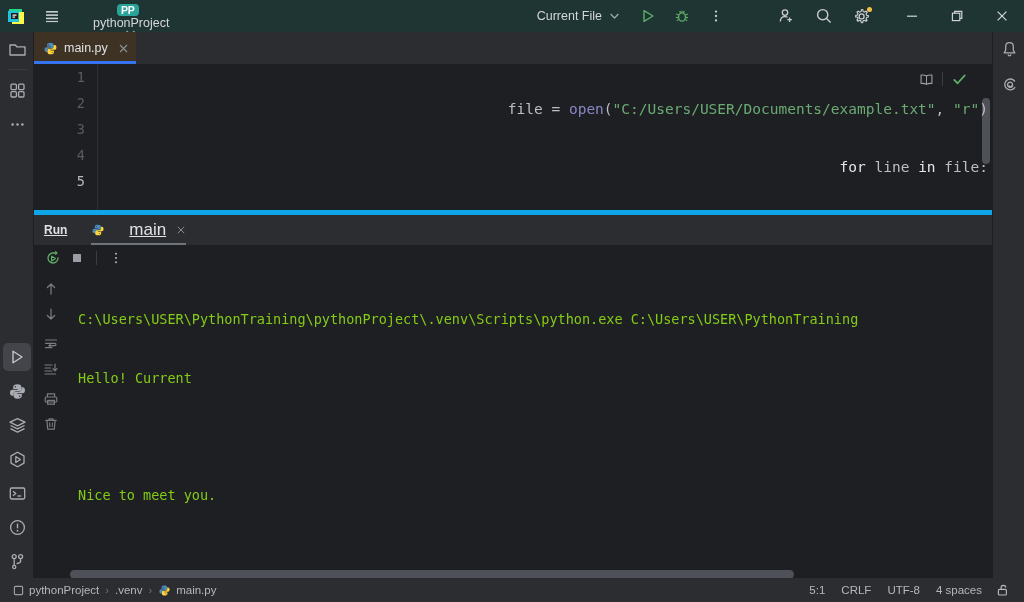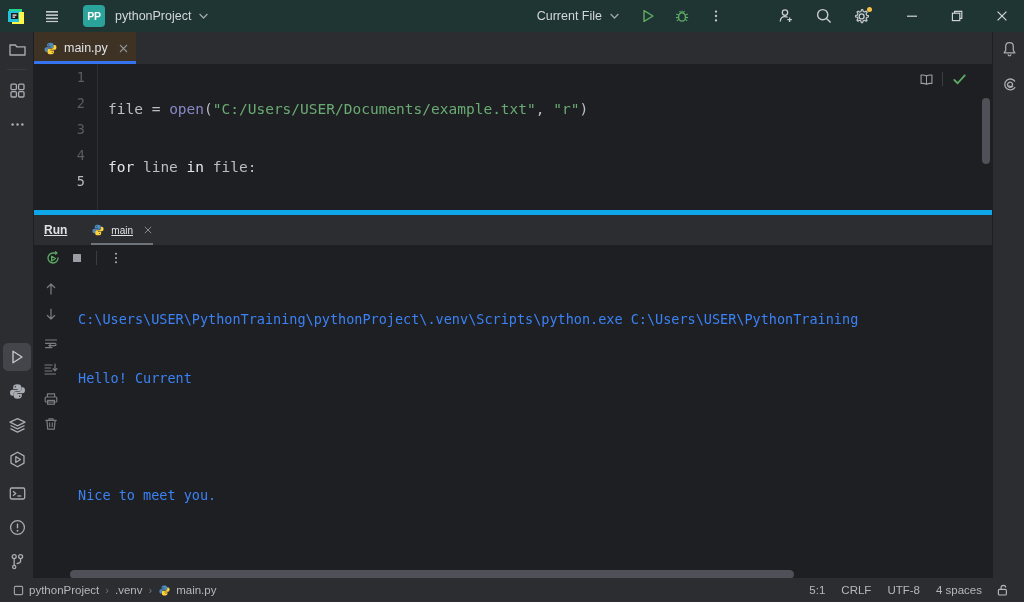--- a/index.html
+++ b/index.html
@@ -82,23 +82,23 @@
   #gutter {
     position: absolute; left: 0; top: 0; width: 64px; height: 146px;
     background: #1e1f22; border-right: 1px solid #2f3135;
   }
   .lnum {
     height: 26px; line-height: 26px; text-align: right; padding-right: 12px;
     font-family: "DejaVu Sans Mono", monospace; font-size: 13.5px; color: #585c63;
   }
   .lnum.cur { color: #b6bac0; }
   #codepane {
-    position: absolute; left: 64px; top: 0; right: 12px; height: 146px;
+    position: absolute; left: 64px; top: 0; right: 4px; height: 146px;
     font-family: "DejaVu Sans Mono", monospace; font-size: 14.5px;
-    white-space: pre; overflow: hidden;
+    white-space: pre; overflow: hidden; text-align: right;
   }
   .cline { height: 26px; line-height: 26px; padding-left: 10px; color: #bcbec4; }
   .tok-kw { color: #e5e5e5; }
   .tok-fn { color: #8888c6; }
   .tok-str { color: #6aab73; }
   .tok-pl { color: #bcbec4; }
   #editor-top-icons {
     position: absolute; right: 22px; top: 5px; display: flex; align-items: center; gap: 2px; z-index: 5;
   }
   .eti { width: 22px; height: 20px; display: flex; align-items: center; justify-content: center; color: #9ea2a8; }
@@ -118,36 +118,36 @@
     padding-left: 10px; position: relative;
   }
   .run-title { font-size: 12px; color: #dfe1e5; font-weight: bold; }
   .run-tab {
     height: 30px; display: flex; align-items: center; margin-left: 20px; position: relative;
     padding: 0 4px;
   }
   .run-tab .rt-underline {
     position: absolute; left: 4px; bottom: 0; height: 2px; width: calc(100% - 8px); background: #6f737a;
   }
-  .run-tab-label { font-size: 10px; color: #dfe1e5; margin-left: 6px; }
+  .run-tab-label { font-size: 17px; color: #dfe1e5; margin-left: 24px; }
   .run-tab-close { margin-left: 10px; color: #868a91; font-size: 12px; }
   #runtoolbar {
     height: 26px; background: #1e1f22; display: flex; align-items: center; padding-left: 8px; gap: 2px;
   }
   .rtb { width: 22px; height: 22px; display: flex; align-items: center; justify-content: center; color: #a9adb3; }
   .rtb-sep { width: 1px; height: 14px; background: #3b3d42; margin: 0 6px; }
   #runbody { position: relative; height: 312px; }
   #run-gutter {
     position: absolute; left: 0; top: 0; width: 34px; height: 312px; background: #1e1f22;
   }
   .rg-btn { width: 34px; height: 25px; display: flex; align-items: center; justify-content: center; color: #787c83; }
   #console {
     position: absolute; left: 34px; top: 0; right: 0; height: 294px;
     font-family: "DejaVu Sans Mono", monospace; font-size: 13.5px;
-    color: #3b82f6; white-space: pre; overflow: hidden; padding-top: 3px;
+    color: #84cc16; white-space: pre; overflow: hidden; padding-top: 3px;
   }
   .conline { height: 26.5px; line-height: 26.5px; padding-left: 10px; }
   #run-hscroll-track {
     position: absolute; left: 34px; bottom: 0; right: 12px; height: 16px; background: #1e1f22;
   }
   #run-hscroll-thumb {
     position: absolute; left: 36px; bottom: 4px; width: 724px; height: 9px;
     background: #4e5157; border-radius: 5px;
   }
 
@@ -180,21 +180,21 @@
       </svg>
     </div>
     <div class="tb-btn" style="margin:0 6px;">
       <svg width="18" height="18" viewBox="0 0 18 18">
         <rect x="3" y="4" width="12" height="1.6" fill="#c9ccd1"></rect>
         <rect x="3" y="7.3" width="12" height="1.6" fill="#c9ccd1"></rect>
         <rect x="3" y="10.6" width="12" height="1.6" fill="#c9ccd1"></rect>
         <rect x="3" y="13.9" width="12" height="1.2" fill="#c9ccd1"></rect>
       </svg>
     </div>
-    <div class="tb-item" style="margin-left:6px;">
+    <div class="tb-item" style="margin-left:6px;flex-direction:column;">
       <div class="pp-badge">PP</div>
       <span class="tb-text" style="margin-left:7px;">pythonProject</span>
       <span class="chev">
         <svg width="9" height="6" viewBox="0 0 9 6">
             <path d="M0.6 1 L4.5 5 L8.4 1" stroke="#c9ccd1" stroke-width="1.3" fill="none"></path>
           </svg>
       </span>
     </div>
   </div>
 

